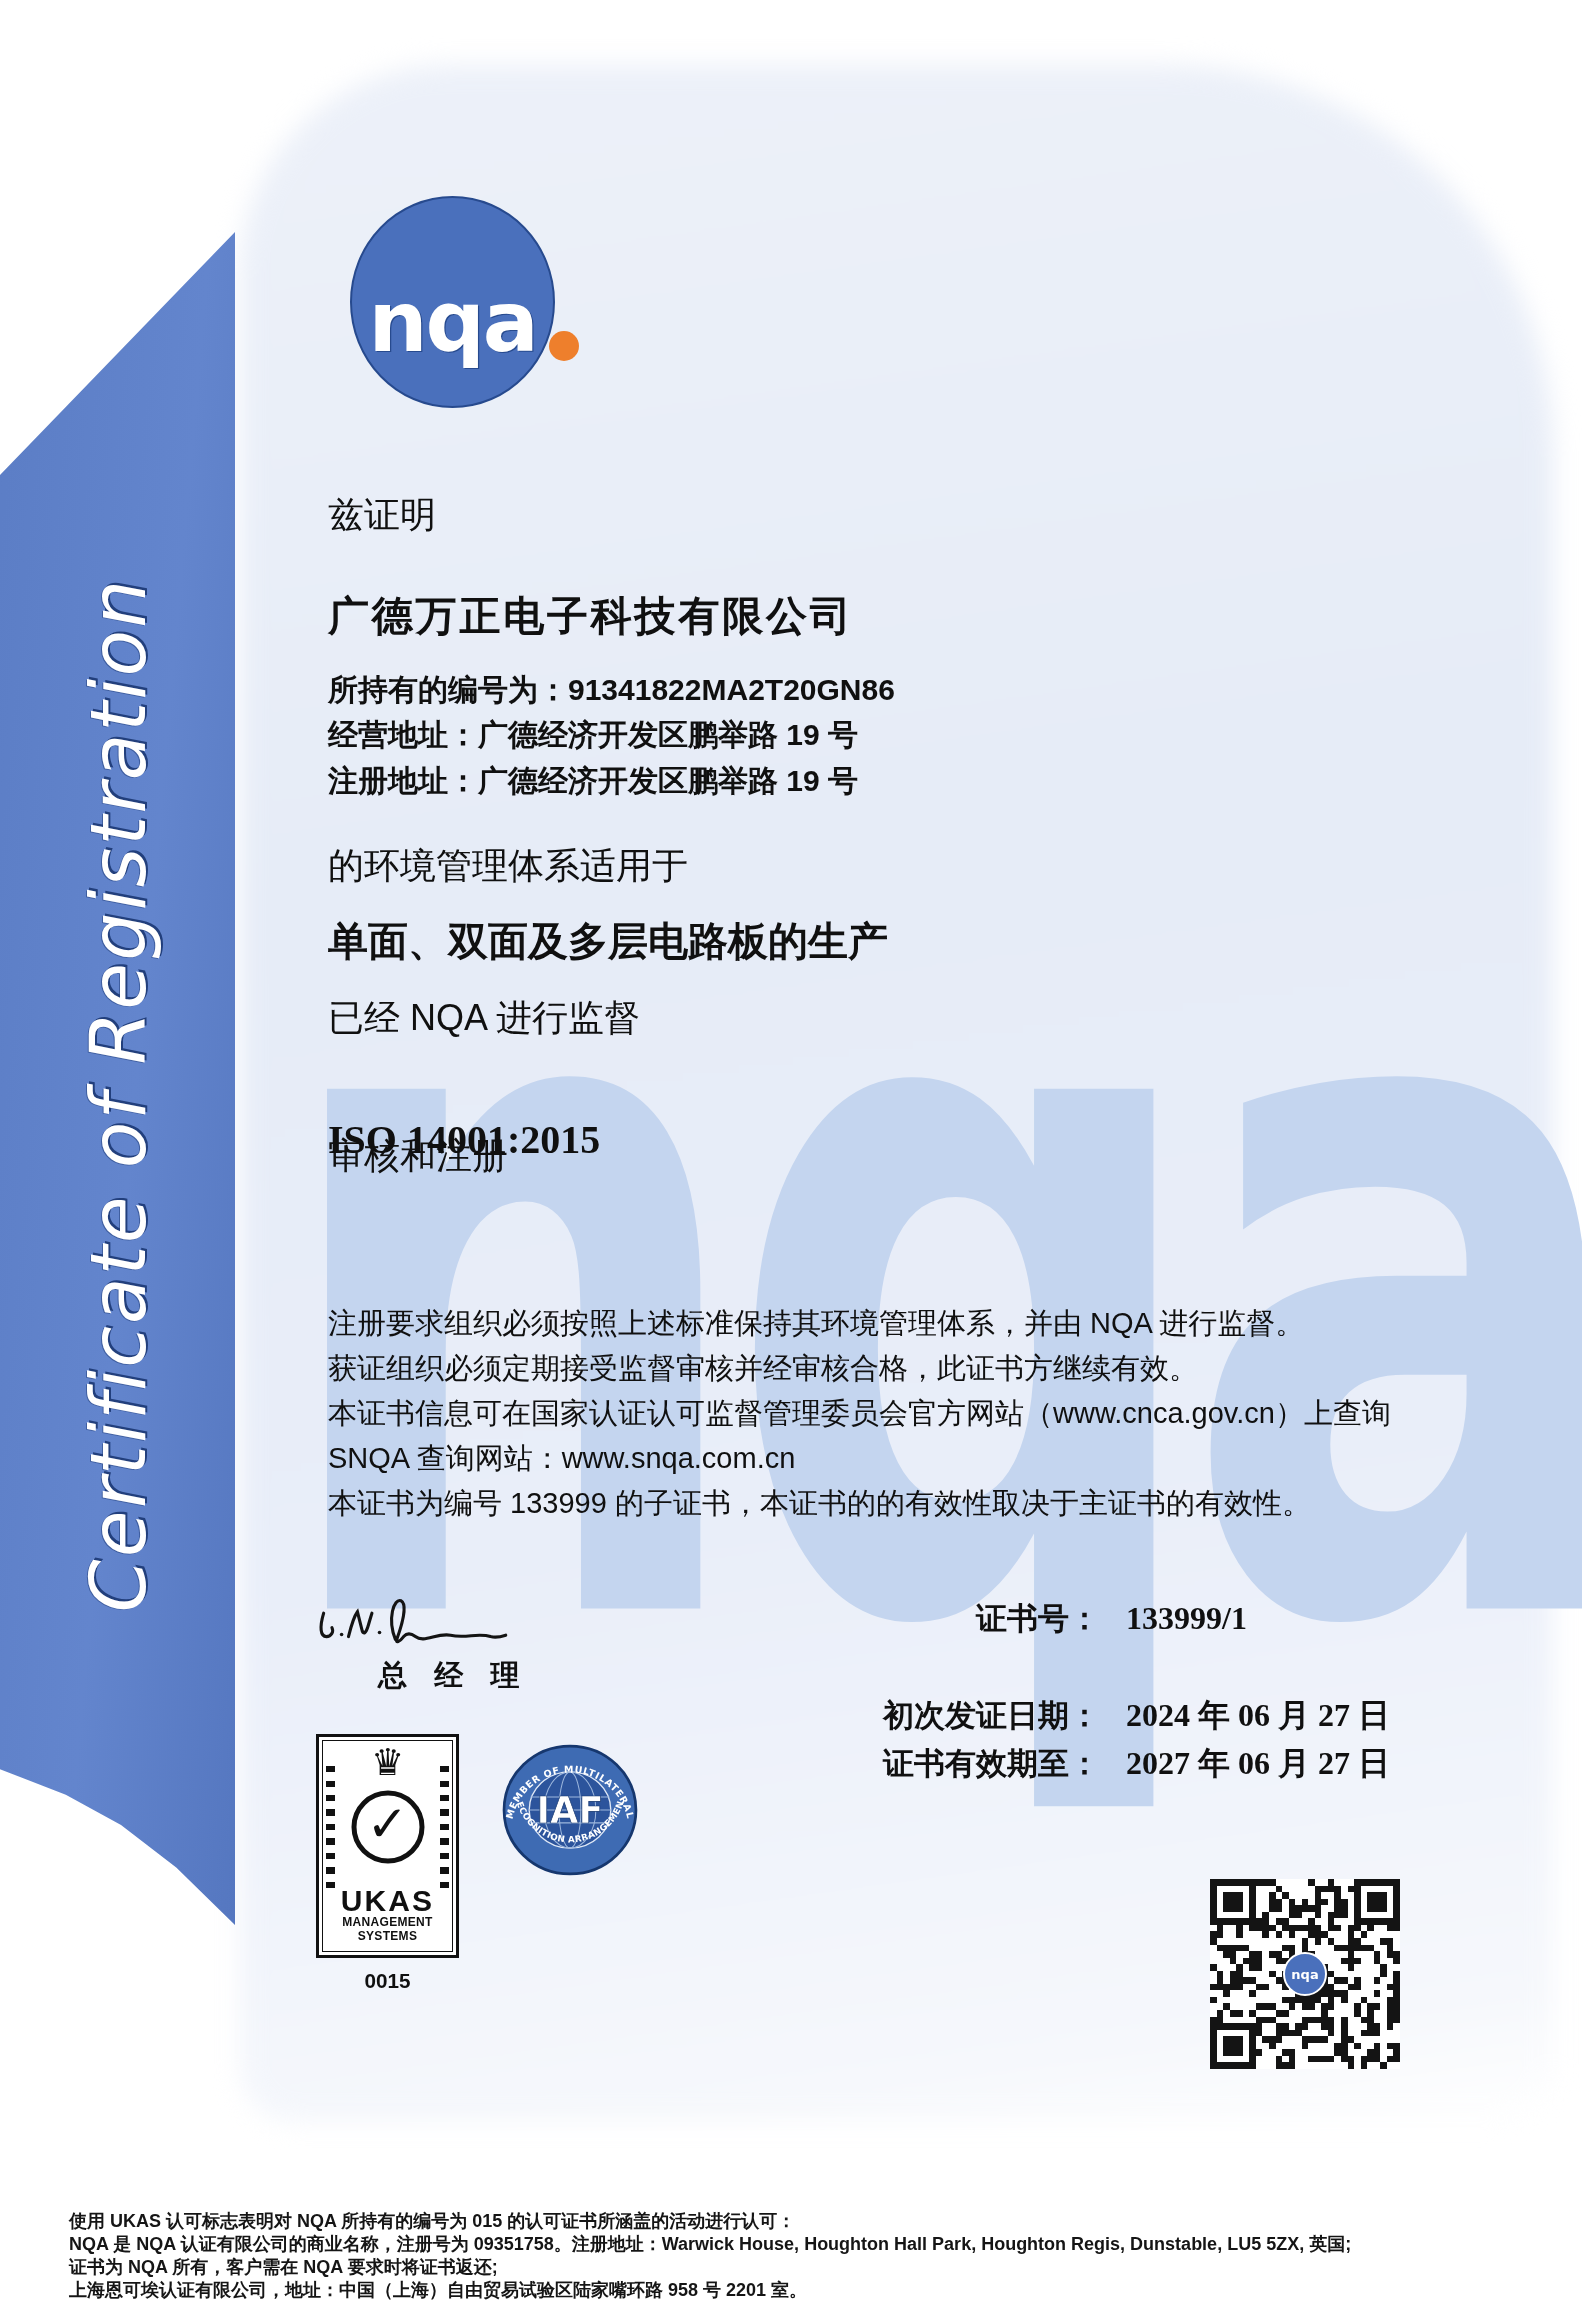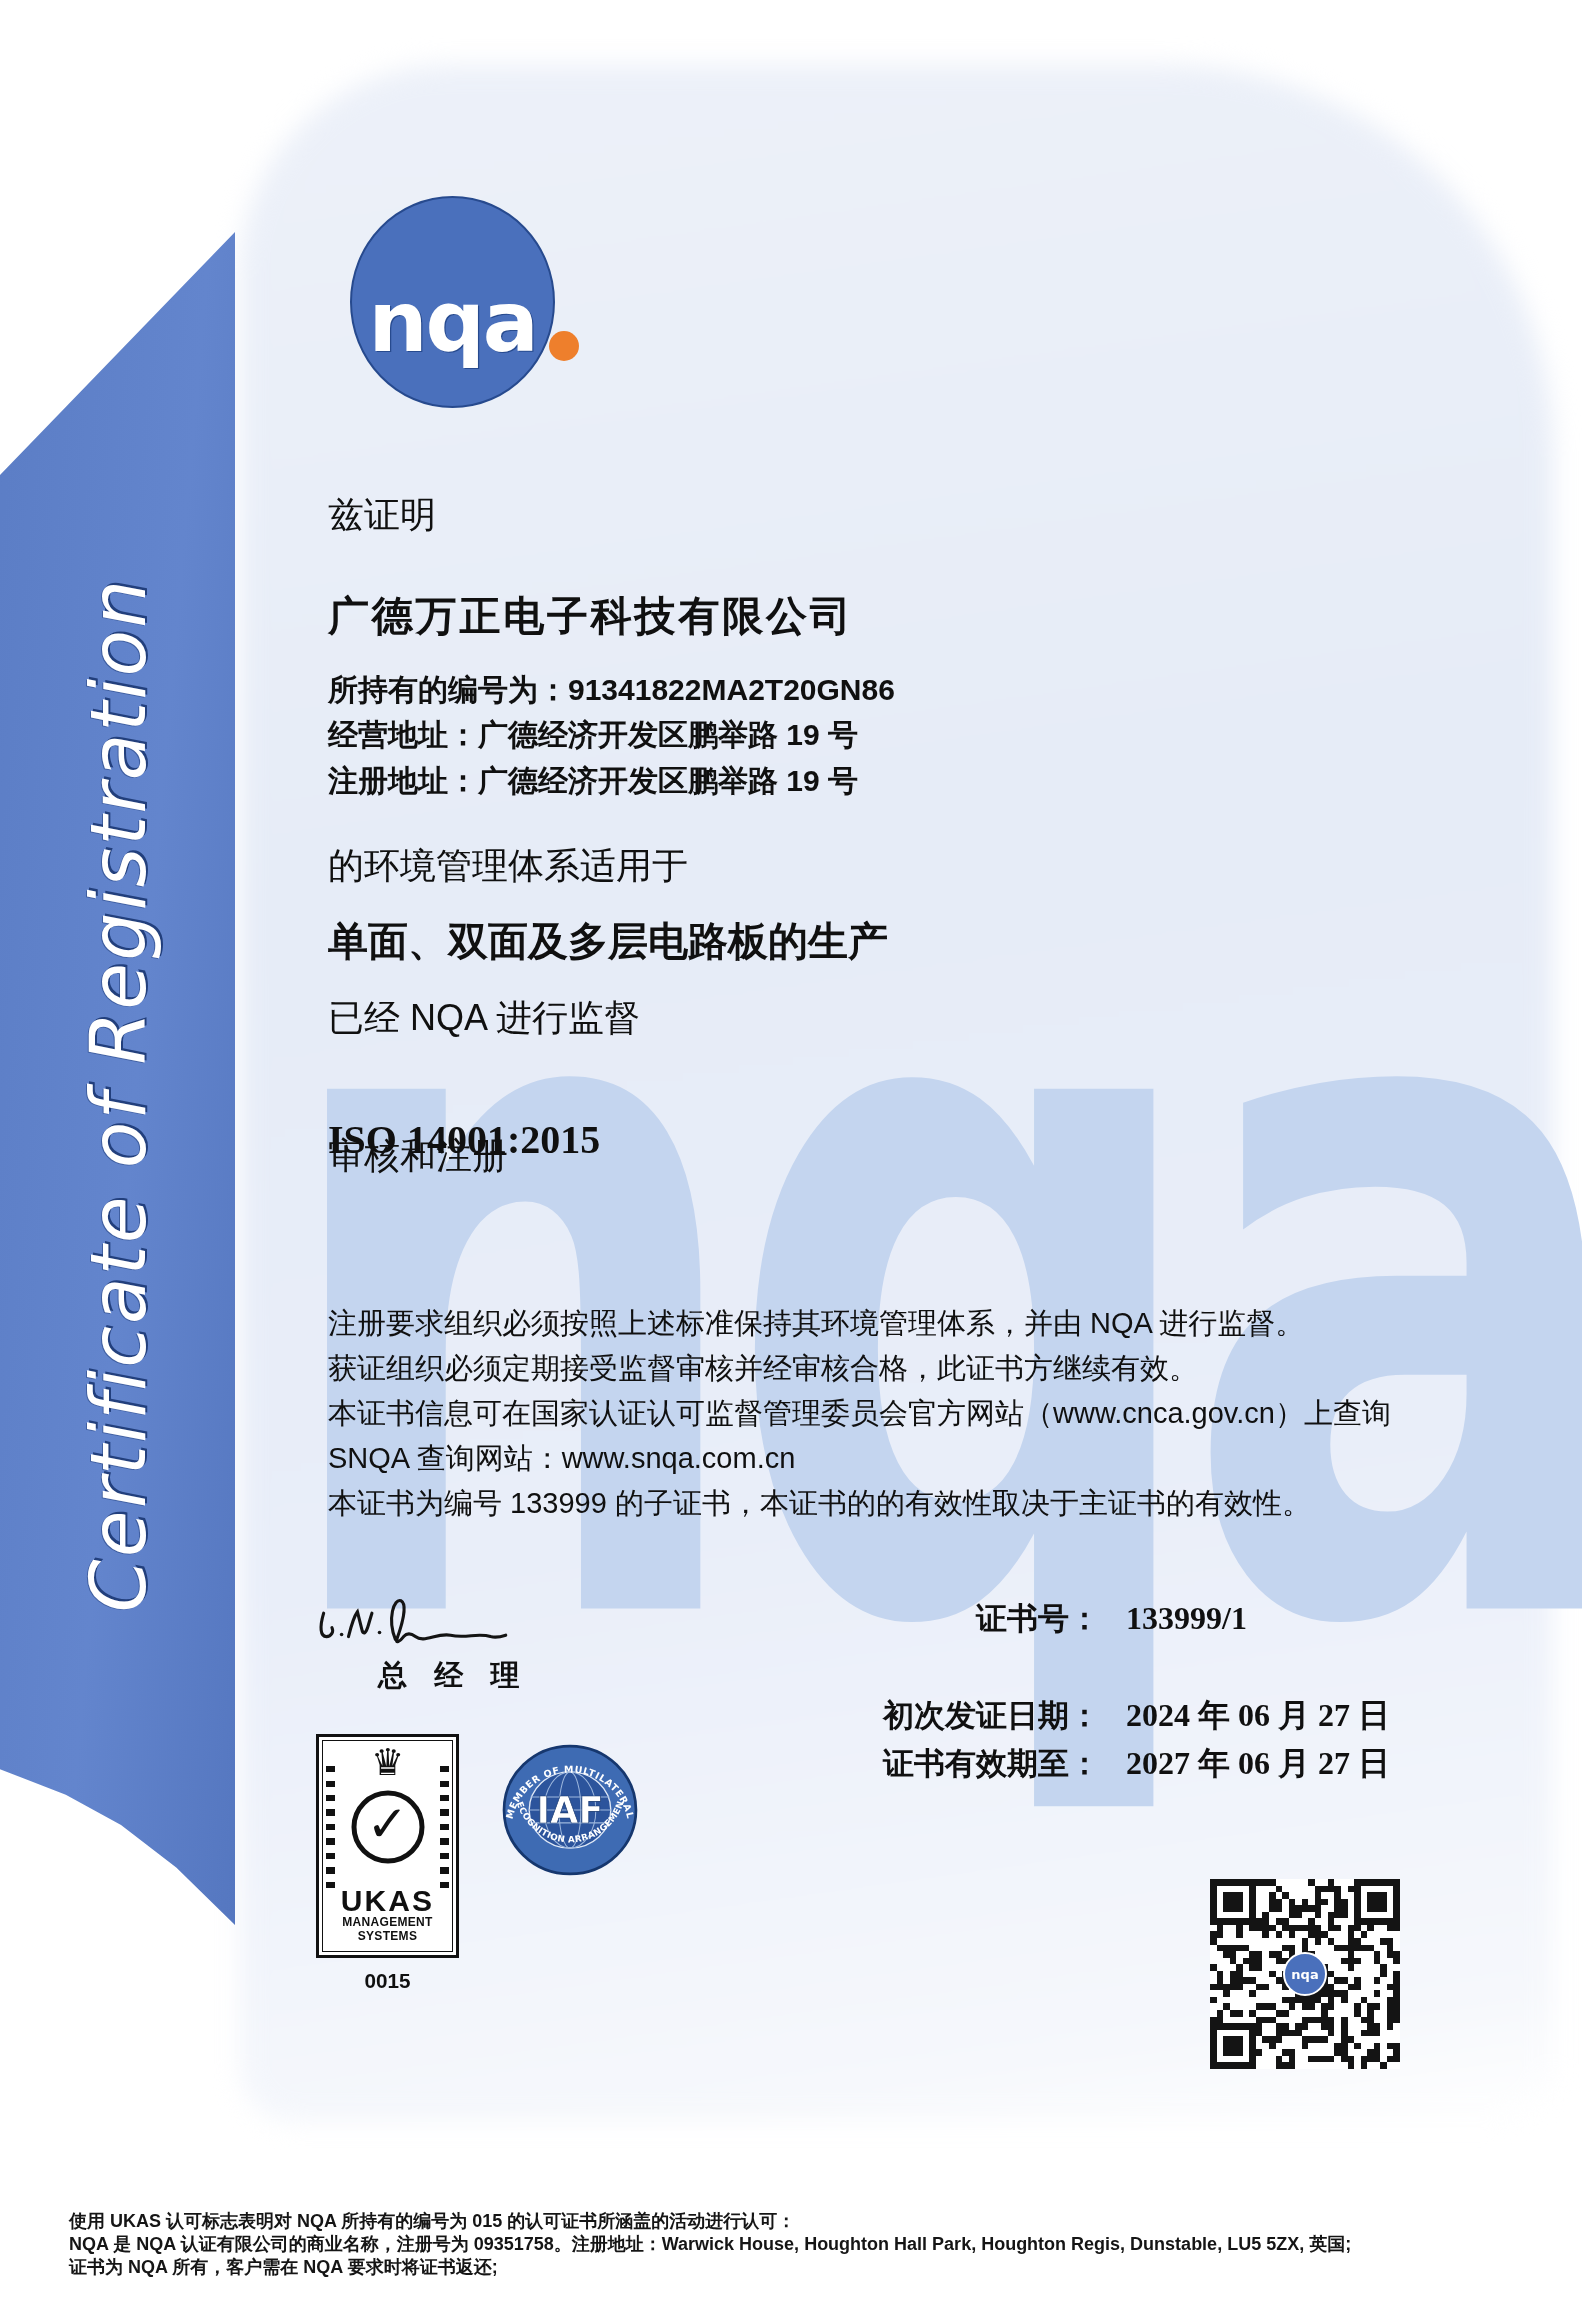--- a/index.html
+++ b/index.html
@@ -1051,16 +1051,17 @@
       </div>
     <div class="qr-center">
       <span>nqa</span>
     </div>
   </div>
 
   <div class="footer">
     <div>使用 UKAS 认可标志表明对 NQA 所持有的编号为 015 的认可证书所涵盖的活动进行认可：</div>
     <div>NQA 是 NQA 认证有限公司的商业名称，注册号为 09351758。注册地址：Warwick House, Houghton Hall Park, Houghton Regis, Dunstable, LU5 5ZX, 英国;</div>
     <div>证书为 NQA 所有，客户需在 NQA 要求时将证书返还;</div>
+    <div>上海恩可埃认证有限公司，地址：中国（上海）自由贸易试验区陆家嘴环路 958 号 2201 室。</div>
   </div>
 
 </div>
 
 
 </body></html>

